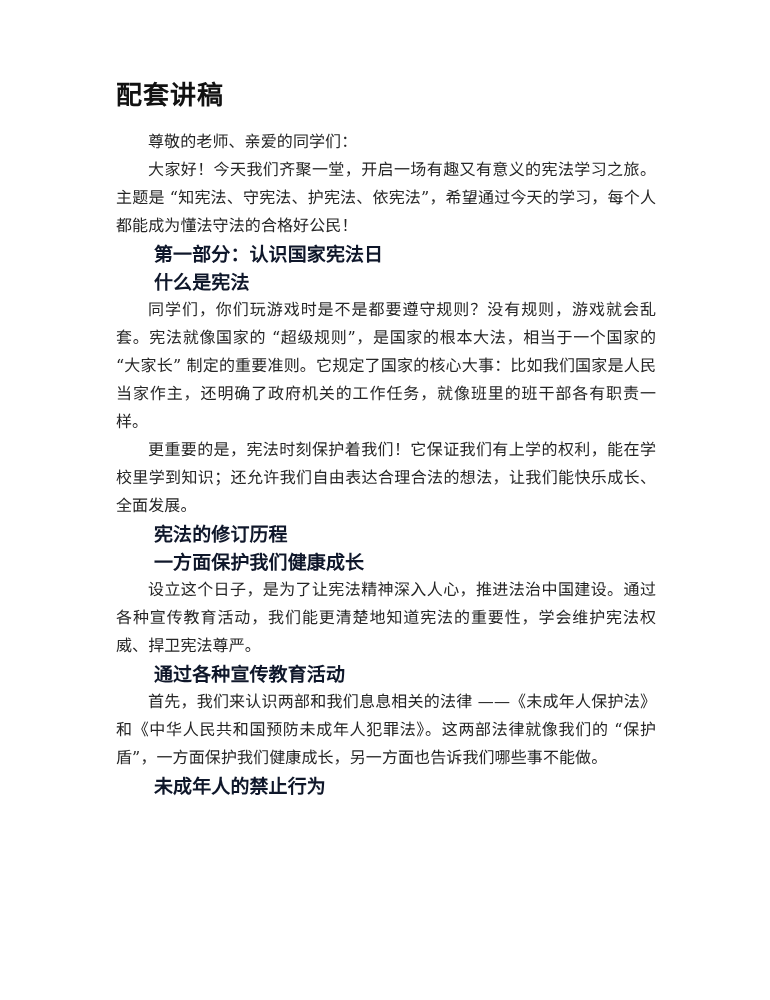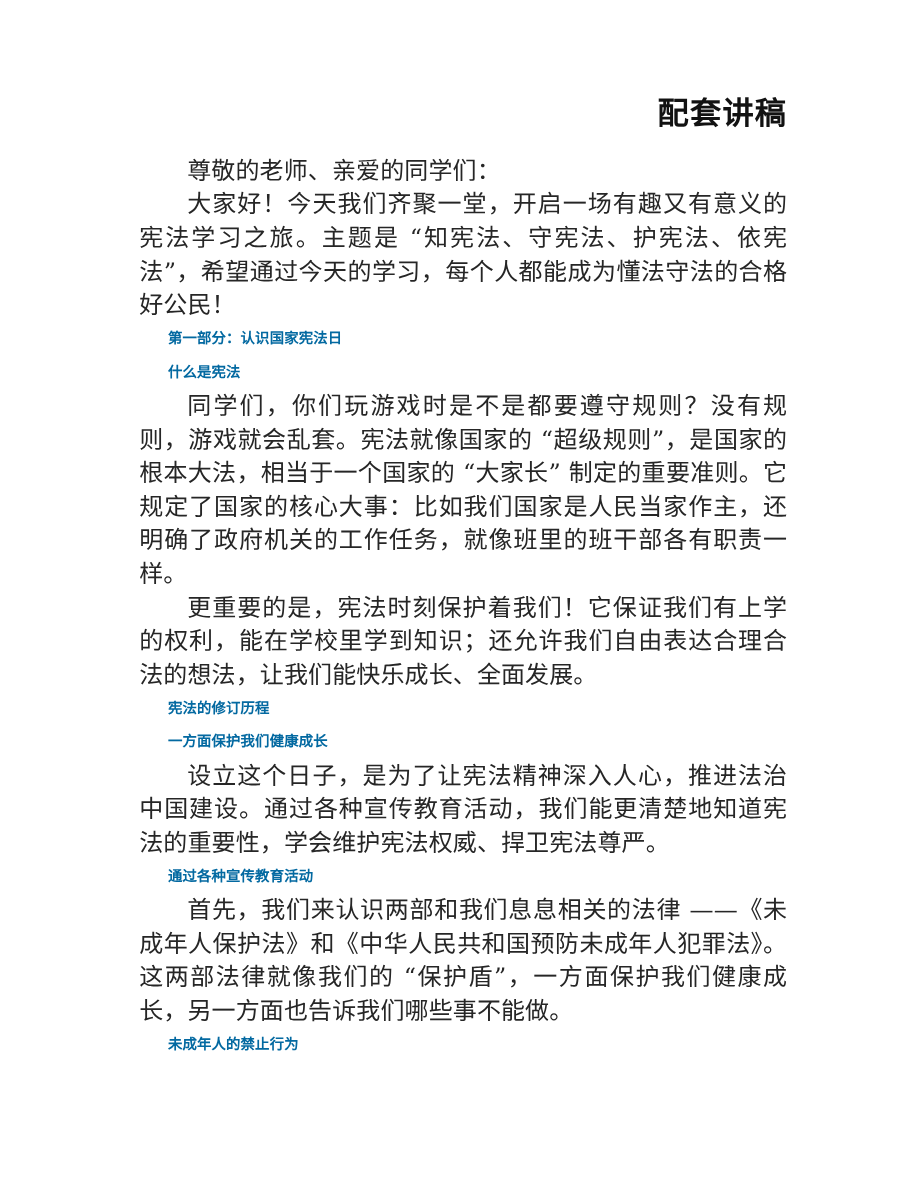--- a/index.html
+++ b/index.html
@@ -26,46 +26,46 @@
   }
   .content {
     position: absolute;
     left: 116px;
     top: 78px;
     width: 540px;
   }
   .doc-title {
     font-size: 26px;
     font-weight: bold;
-    text-align: right;
+    text-align: left;
     line-height: 34px;
     margin: 0 0 16px 0;
     letter-spacing: 1px;
     color: #121212;
   }
   p.para {
     margin: 0;
-    font-size: 20px;
+    font-size: 16px;
     line-height: 28px;
     text-align: justify;
     text-justify: inter-ideograph;
     text-align-last: left;
     color: #262626;
     letter-spacing: 0.1px;
   }
   p.indent {
     text-indent: 2em;
   }
   p.heading {
     margin: 0;
-    font-size: 12px;
+    font-size: 19px;
     line-height: 28px;
     font-weight: bold;
     text-indent: 2em;
-    color: #0369a1;
+    color: #0f172a;
     letter-spacing: 0.1px;
   }
   p.salutation {
     text-indent: 2em;
   }
 </style>
 </head>
 <body>
 
 <div class="page">

